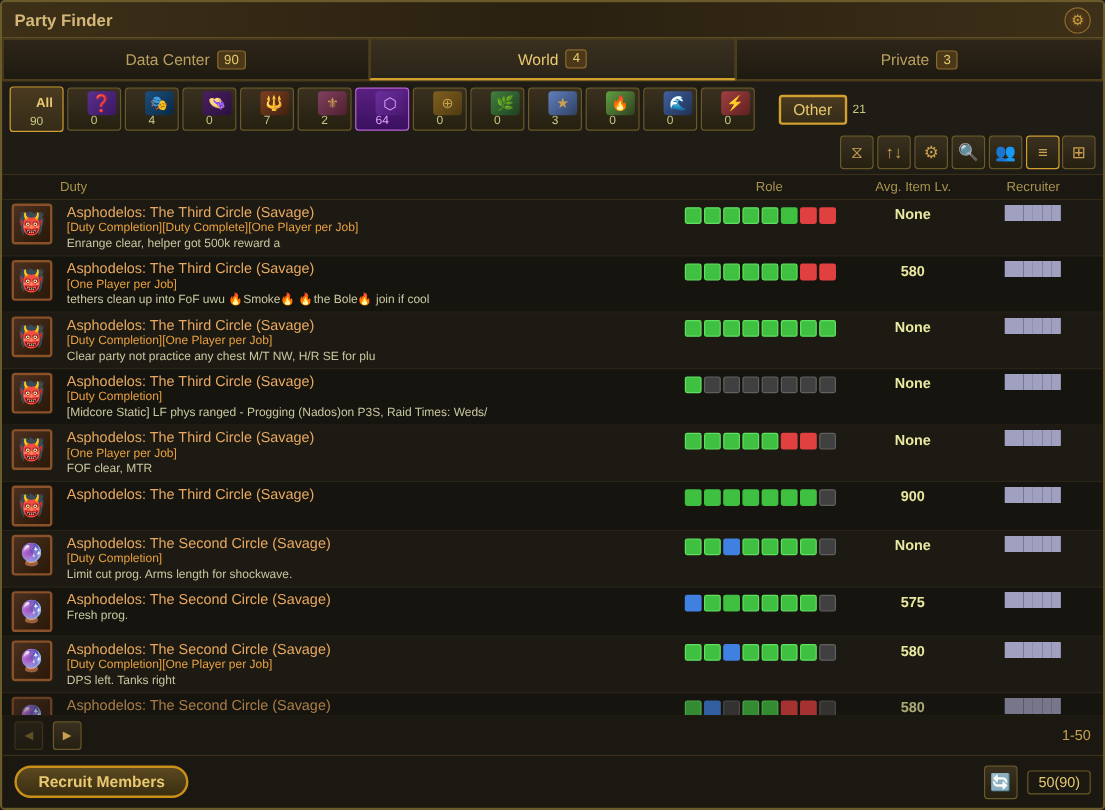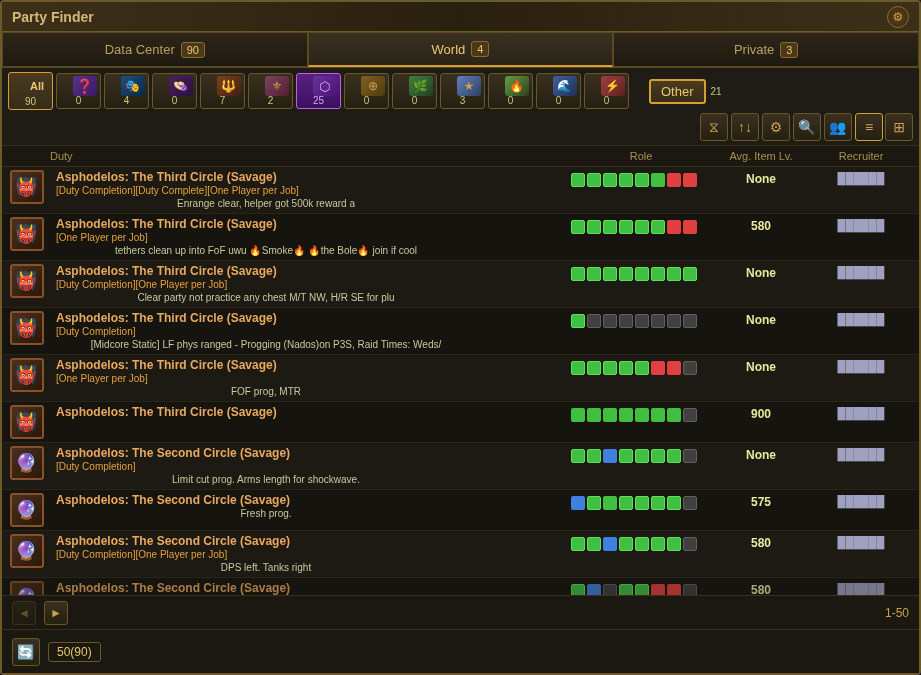--- a/index.html
+++ b/index.html
@@ -201,36 +201,35 @@
       justify-content: center;
       font-size: 18px;
       color: #ff6030;
     }
     .duty-info {
       padding-left: 6px;
     }
     .duty-name {
       color: #e8a860;
       font-size: 12px;
-      font-weight: bold;
+      font-weight: normal;
     }
     .duty-tags {
       color: #c890a0;
       font-size: 10px;
       line-height: 1.3;
     }
     .duty-desc {
       color: #c8c8a0;
       font-size: 10px;
       line-height: 1.3;
       white-space: nowrap;
       overflow: hidden;
       text-overflow: ellipsis;
       max-width: 420px;
-      text-align: center;
     }
     .slot {
       width: 14px;
       height: 14px;
       border-radius: 2px;
       display: inline-block;
     }
     .slot.tank { background: #4080e0; }
     .slot.healer { background: #40c040; }
     .slot.dps { background: #e04040; }
@@ -378,21 +377,21 @@
       <div class="icon-area" style="background:linear-gradient(135deg,#804020,#402010);border-radius:3px;width:24px;height:20px;display:flex;align-items:center;justify-content:center;font-size:12px;">🔱</div>
       <div class="count">7</div>
     </div>
     <div class="filter-btn">
       <div class="icon-area" style="background:linear-gradient(135deg,#804060,#502030);border-radius:3px;width:24px;height:20px;display:flex;align-items:center;justify-content:center;font-size:12px;">⚜</div>
       <div class="count">2</div>
     </div>
 
     <div class="filter-btn active" style="border-color:#c060e0;background:linear-gradient(180deg,#5a2080,#3a1060);">
       <div class="icon-area" style="background:linear-gradient(135deg,#6a30a0,#4a1870);border-radius:3px;width:24px;height:20px;display:flex;align-items:center;justify-content:center;color:#e0a0ff;font-size:13px;">⬡</div>
-      <div class="count" style="color:#e0a0ff;">25</div>
+      <div class="count" style="color:#e0a0ff;">64</div>
     </div>
     <div class="filter-btn">
       <div class="icon-area" style="background:linear-gradient(135deg,#806020,#503a10);border-radius:3px;width:24px;height:20px;display:flex;align-items:center;justify-content:center;font-size:12px;">⊕</div>
       <div class="count">0</div>
     </div>
     <div class="filter-btn">
       <div class="icon-area" style="background:linear-gradient(135deg,#408040,#204020);border-radius:3px;width:24px;height:20px;display:flex;align-items:center;justify-content:center;font-size:12px;">🌿</div>
       <div class="count">0</div>
     </div>
     <div class="filter-btn">
@@ -532,21 +531,21 @@
       </div>
       <div class="ilvl">None</div>
       <div class="recruiter">██████</div>
     </div>
 
     <div class="party-row">
       <div class="duty-icon" style="color:#ff4020;">👹</div>
       <div class="duty-info">
         <div class="duty-name">Asphodelos: The Third Circle (Savage)</div>
         <div class="duty-tags tag-orange">[One Player per Job]</div>
-        <div class="duty-desc">FOF prog, MTR</div>
+        <div class="duty-desc">FOF clear, MTR</div>
       </div>
       <div class="role-slots">
         <div class="slots-row">
           <div class="slot check"></div>
           <div class="slot check"></div>
           <div class="slot check"></div>
           <div class="slot check"></div>
           <div class="slot check"></div>
           <div class="slot dps"></div>
           <div class="slot dps"></div>
@@ -674,18 +673,19 @@
 
   <div class="bottom-bar">
     <div class="page-nav">
       <div class="nav-btn disabled">◄</div>
       <div class="nav-btn">►</div>
     </div>
     <div class="page-range">1-50</div>
   </div>
 
   <div style="display:flex;align-items:center;justify-content:space-between;padding:4px 10px;background:#1a1810;border-top:1px solid #3a3018;height:44px;">
+    <button class="recruit-btn">Recruit Members</button>
     <div class="footer-right">
       <div class="refresh-icon-btn">🔄</div>
       <div class="count-badge">50(90)</div>
     </div>
   </div>
 </div>
 
 </body></html>

